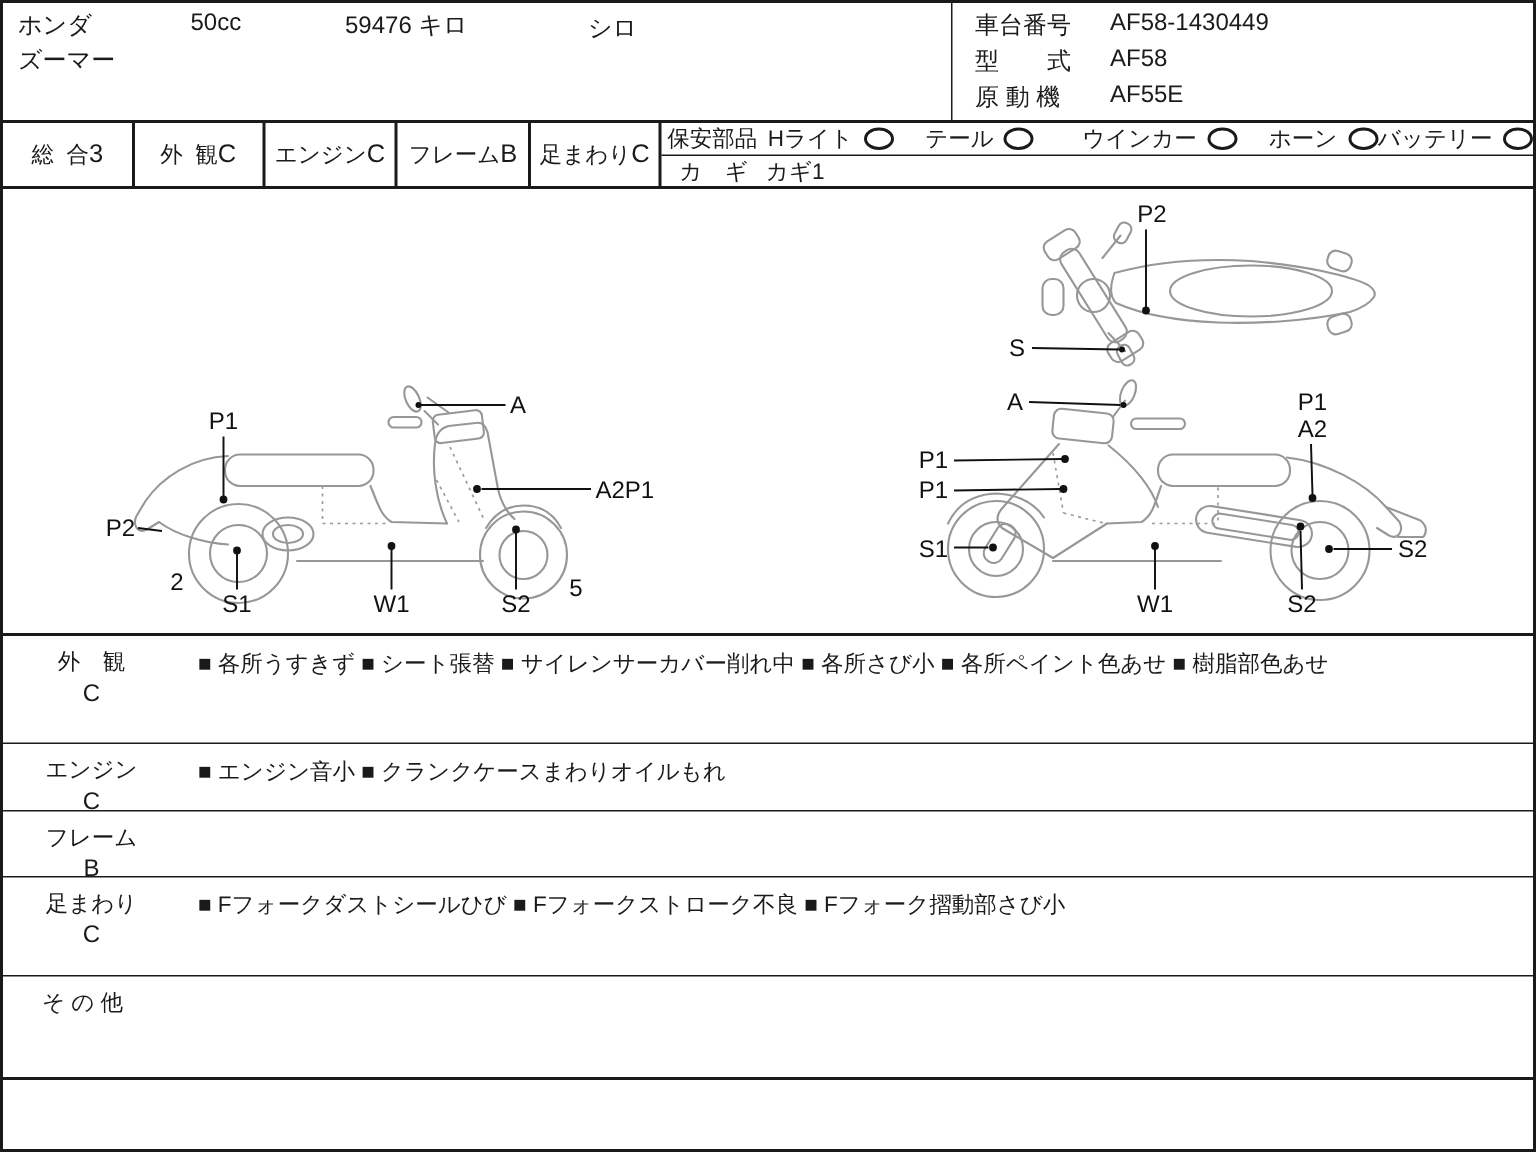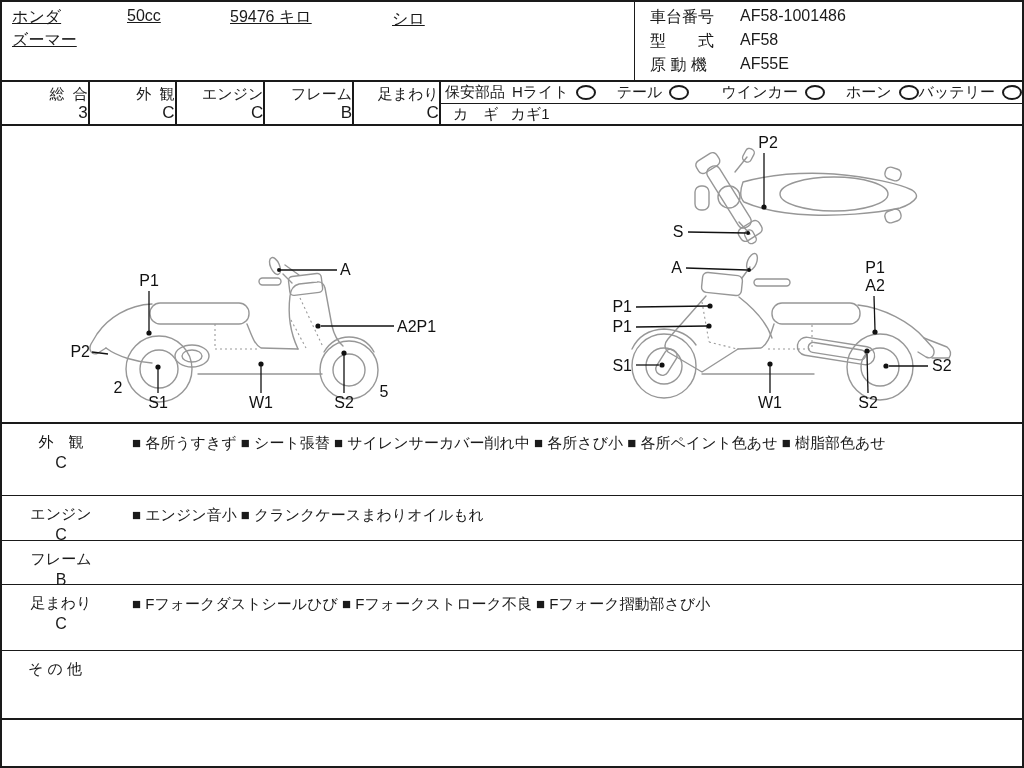--- a/index.html
+++ b/index.html
@@ -1,31 +1,31 @@
 <!DOCTYPE html>
 <html><head>
 <meta charset="utf-8">
 <style>
   html,body{margin:0;padding:0;background:#e8e8e8;}
   .sheet{
     position:relative;width:1024px;height:768px;background:#ffffff;
     font-family:"Liberation Sans","DejaVu Sans",sans-serif;color:#1a1a1a;
     box-sizing:border-box;border:2px solid #1a1a1a;overflow:hidden;
   }
-  .abs{position:absolute;text-decoration:underline;}
+  .abs{position:absolute;}
   
   .hdr-txt{font-size:16px;white-space:pre;}
   .hdr-divider{position:absolute;left:632px;top:0;height:78px;border-left:1px solid #1a1a1a;}
   .hdr-row{position:absolute;left:648px;display:flex;font-size:16px;}
   .hdr-row .lbl{width:90px;white-space:pre;}
   .hdr-row .val{white-space:pre;}
   
   .ratings{position:absolute;left:0;top:78px;width:1020px;height:46px;
     border-top:2px solid #1a1a1a;border-bottom:2px solid #1a1a1a;display:flex;box-sizing:border-box;}
-  .rcell{border-right:2px solid #1a1a1a;box-sizing:border-box;display:flex;flex-direction:column;align-items:flex-end;justify-content:center;}
+  .rcell{border-right:2px solid #1a1a1a;box-sizing:border-box;display:flex;align-items:center;justify-content:center;}
   .rcell .rlabel{font-size:15px;line-height:19px;white-space:pre;}
   .rcell .rgrade{font-size:17px;line-height:20px;}
   .safety{flex:1;display:flex;flex-direction:column;}
   .sp-row{height:22px;border-bottom:1px solid #1a1a1a;display:flex;align-items:center;font-size:15px;box-sizing:border-box;}
   .key-row{flex:1;display:flex;align-items:center;font-size:15px;}
   .sp-title{margin-left:4px;white-space:pre;}
   .sp-name{white-space:pre;}
   .sp-circle{display:inline-block;width:16px;height:11px;border:2px solid #1a1a1a;border-radius:50%;margin-left:7px;}
   .key-label{margin-left:12px;white-space:pre;}
   .key-value{margin-left:12px;white-space:pre;}
@@ -50,21 +50,21 @@
 <div class="sheet">
 
   <div class="abs hdr-txt" style="left:10px;top:5px;">ホンダ</div>
   <div class="abs hdr-txt" style="left:10px;top:28px;">ズーマー</div>
   <div class="abs hdr-txt" style="left:125px;top:5px;">50cc</div>
   <div class="abs hdr-txt" style="left:228px;top:5px;">59476 キロ</div>
   <div class="abs hdr-txt" style="left:390px;top:7px;">シロ</div>
   <div class="hdr-divider"></div>
   <div class="hdr-row" style="top:5px;">
     <span class="lbl">車台番号</span>
-    <span class="val">AF58-1001486</span>
+    <span class="val">AF58-1430449</span>
   </div>
   <div class="hdr-row" style="top:29px;">
     <span class="lbl">型　　式</span>
     <span class="val">AF58</span>
   </div>
   <div class="hdr-row" style="top:53px;">
     <span class="lbl">原 動 機</span>
     <span class="val">AF55E</span>
   </div>
 

